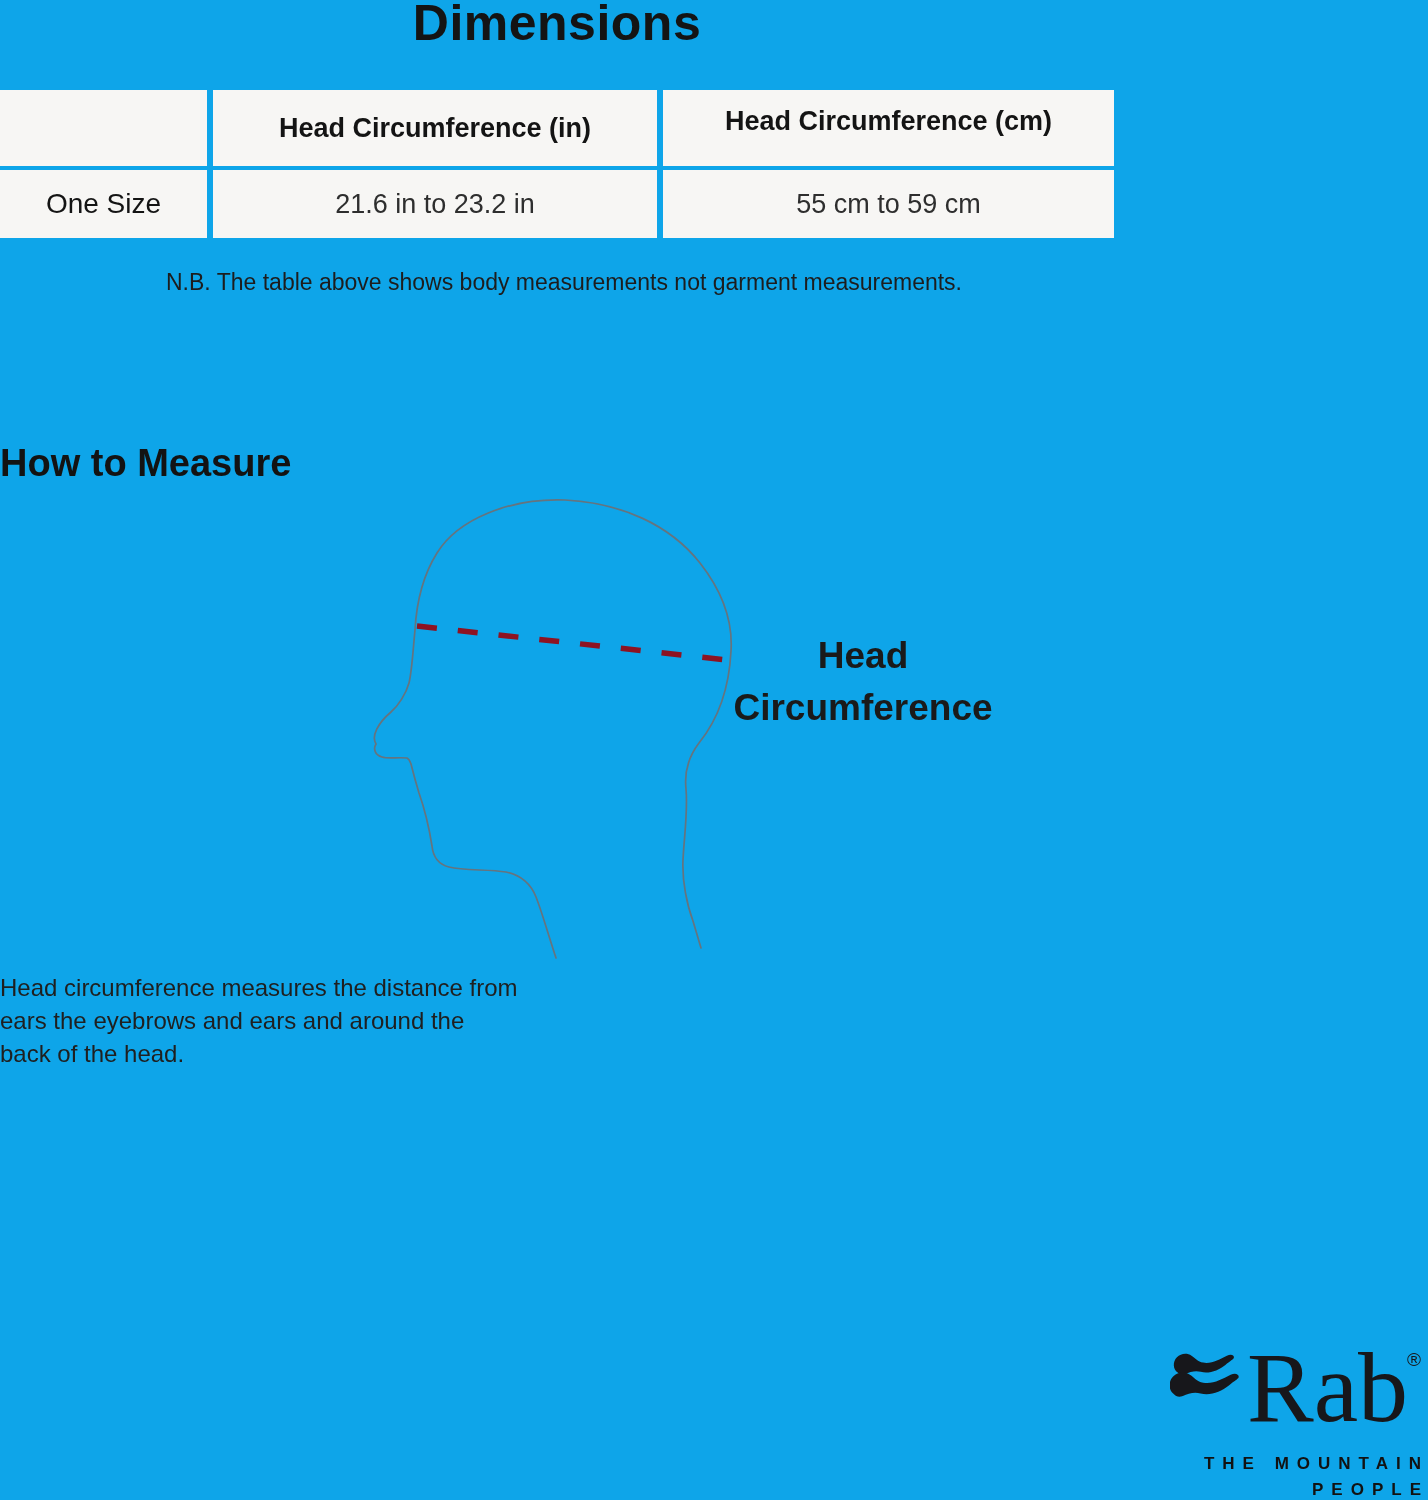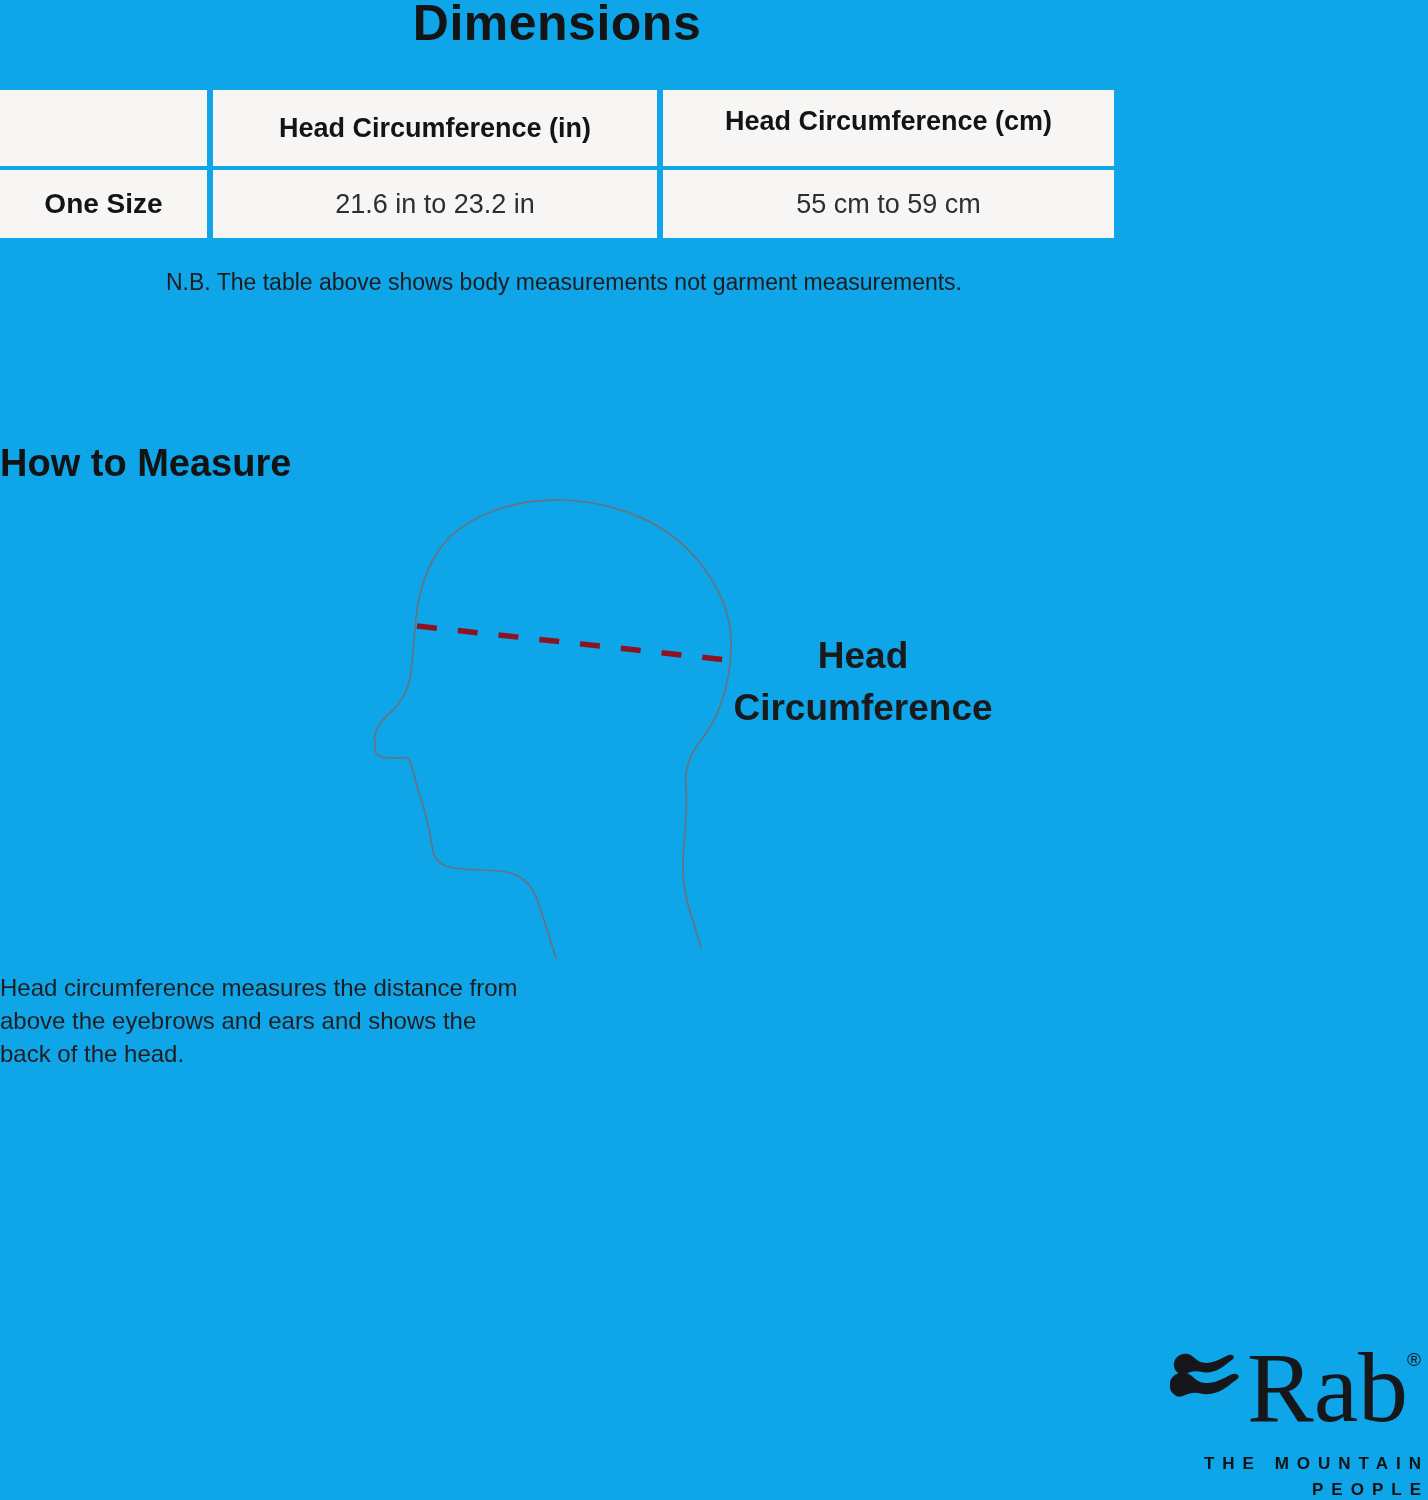--- a/index.html
+++ b/index.html
@@ -20,21 +20,21 @@
     grid-template-rows: 76px 68px;
     column-gap: 6px; row-gap: 4px;
   }
   .cell {
     background: var(--table_cell_bg, #f7f6f4);
     display: flex; align-items: center; justify-content: center;
     font-size: 27px; color: #2e2e2e;
   }
   .cell.hdr { font-weight: 700; color: #141414; }
   .cell.hdr-cm span { transform: translateY(-7px); }
-  .cell.row-label { font-weight: 700; color: #141414; font-size: 28px; }
+  .cell.row-label { font-weight: 400; color: #141414; font-size: 28px; }
 
   .nb-note {
     position: absolute; top: 264px; left: 0; width: 1128px;
     text-align: center; font-size: 23px; line-height: 36px; color: #1d1d1d;
   }
 
   .howto-heading {
     position: absolute; top: 437px; left: 0; width: 1114px;
     text-align: left; font-size: 38px; font-weight: 700; line-height: 52px;
     color: #131313;
@@ -126,21 +126,21 @@
     <line class="dash" x1="417" y1="626" x2="727" y2="660"></line>
   </svg>
 
   <div class="circ-label">
     <div>Head</div>
     <div>Circumference</div>
   </div>
 
   <div class="caption">
     <div>Head circumference measures the distance from</div>
-    <div>above the eyebrows and ears and shows the</div>
+    <div>ears the eyebrows and ears and around the</div>
     <div>back of the head.</div>
   </div>
 
   <svg class="brand-mark-svg" viewBox="0 0 104 74" xmlns="http://www.w3.org/2000/svg" aria-hidden="true">
     <defs>
       <path id="swoosh" d="M8,28 C2,24 1,14 7,8 C12,3 20,2 26,6 C31,9 34,14 41,15
         C52,17 62,11 72,6 C78,3 82,6 81,9 C80,11 76,13 70,18
         C61,25 49,30 38,27 C31,25 24,27 18,30 C13,32 10,30 8,28 Z"></path>
     </defs>
     <use href="#swoosh" class="mark" transform="translate(2,0)"></use>

